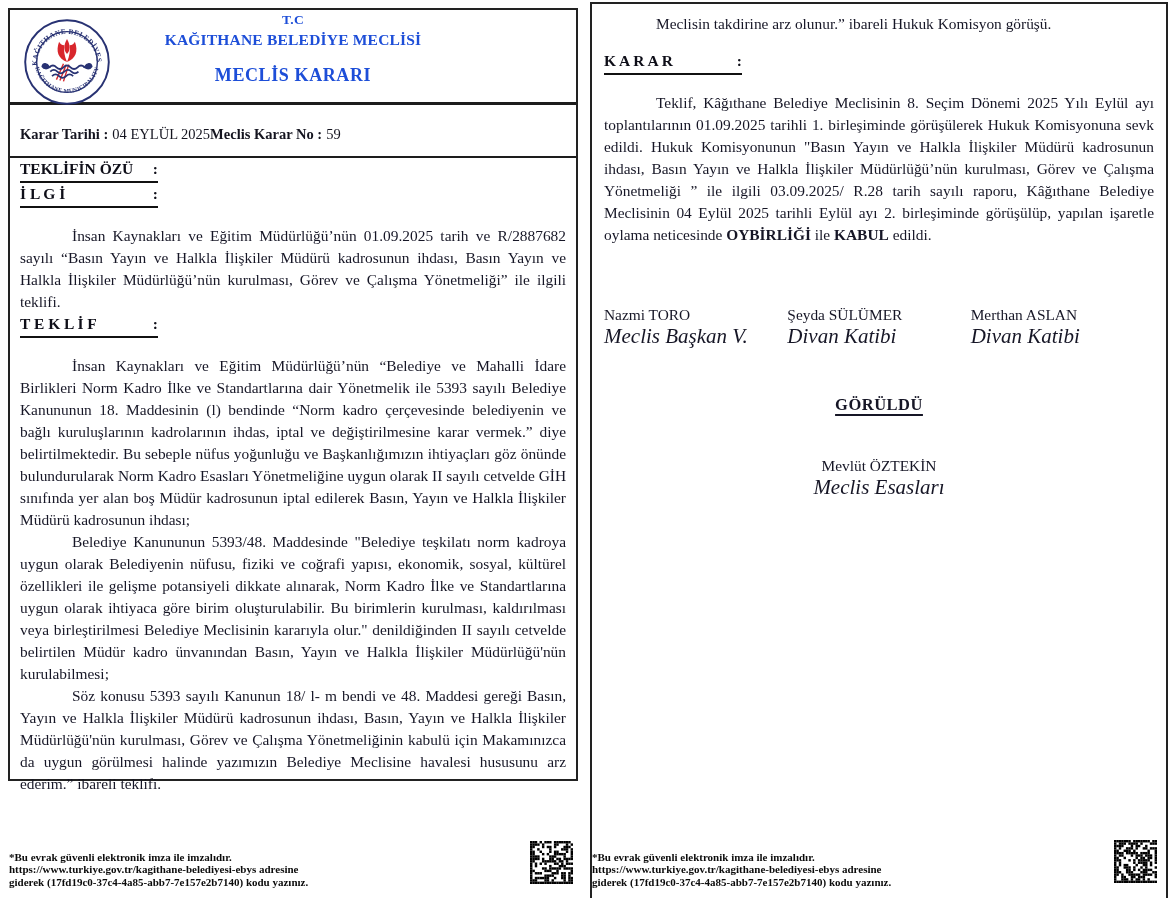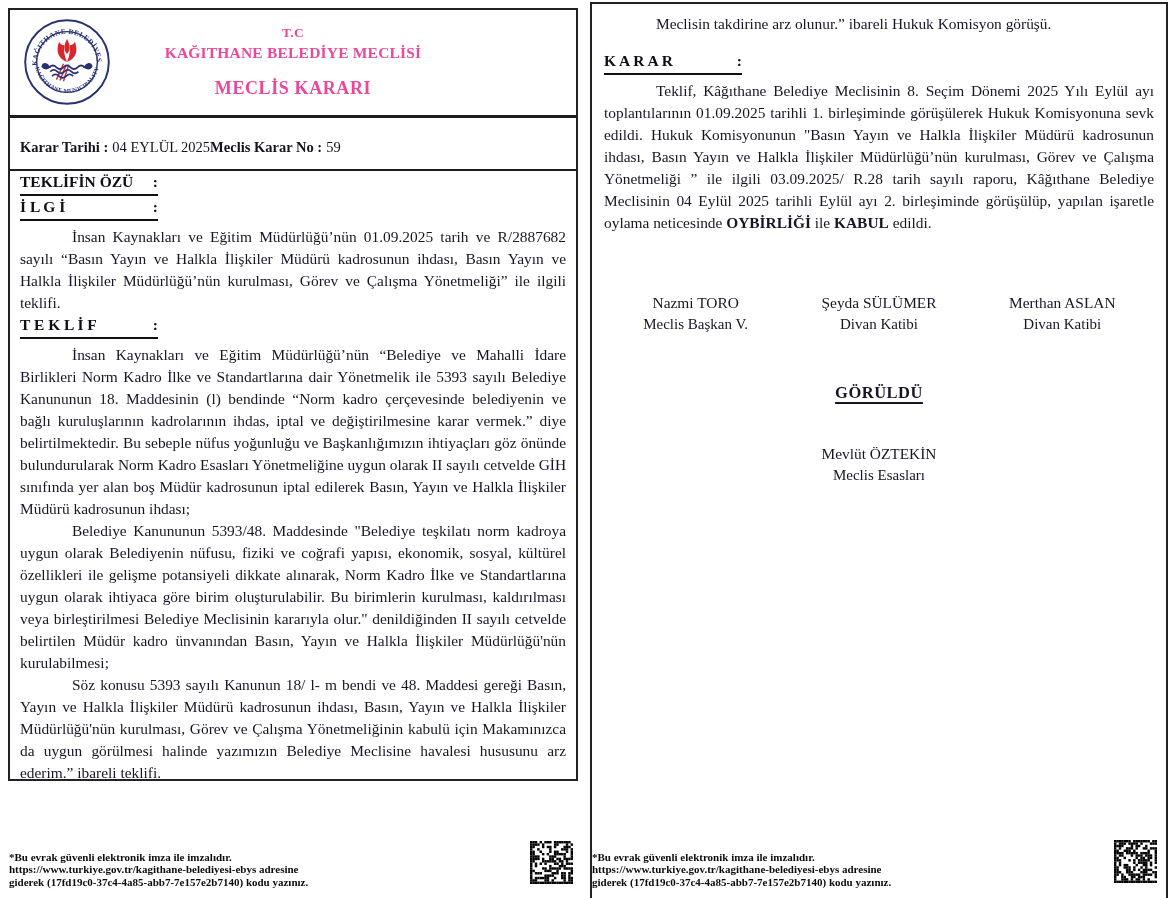--- a/index.html
+++ b/index.html
@@ -9,46 +9,46 @@
     background:#ffffff; color:#14141f;
     font-family:"Liberation Serif","DejaVu Serif",serif;
   }
   .page { position:absolute; background:#fff; border:2px solid #222; }
   .p1 { left:8px; top:8px; width:570px; height:773px; }
   .p2 { left:590px; top:2px; width:578px; height:920px; border-bottom:none; }
 
   
   .hdr { position:relative; }
   .logo { position:absolute; left:13px; top:8px; width:88px; height:88px; }
-  .titles { text-align:center; padding-top:15px; font-weight:bold; color:#ec4899; }
+  .titles { text-align:center; padding-top:2px; font-weight:bold; color:#1d4ed8; }
   .t-tc  { font-size:13.5px; letter-spacing:.3px; }
   .t-org { font-size:15.5px; margin-top:3px; letter-spacing:.2px; }
   .t-doc { font-size:18px; margin-top:16px; letter-spacing:.6px; }
   .rule-thick { border-top:3px solid #1d1d1d; margin-top:16px; }
   .rule-thin  { border-top:2px solid #1d1d1d; margin-top:13px; }
   .meta { display:flex; padding:21px 10px 0 10px; font-size:14.5px; }
   .meta .lbl { font-weight:bold; }
   .meta .val { margin-left:4px; }
 
   .content { padding:0 10px; font-size:15.4px; line-height:22px; text-align:justify; color:#161626; }
   .sec { margin-top:0; }
   .sec-label {
     display:inline-flex; justify-content:space-between; min-width:138px;
     border-bottom:2px solid #111; padding-bottom:1px;
     font-weight:bold; font-size:15.5px; color:#0e0e18;
   }
-  .body { text-indent:52px; margin-top:5px; }
+  .body { text-indent:52px; margin-top:17px; }
 
   
   .p2c { padding:9px 12px 0 12px; font-size:15.4px; line-height:22px; text-align:justify; color:#161626; }
   .p2c .sec { margin-top:15px; }
-  .sign-row { display:flex; margin-top:58px; text-align:center; }
+  .sign-row { display:flex; margin-top:58px; }
   .sign-col { flex:1; }
   .sign-name { font-size:15.4px; }
-  .sign-title { font-size:15px; line-height:21px; }
+  .sign-title { font-size:21px; line-height:21px;font-style:italic; }
   .goruldu {
     text-align:center; margin-top:47px; font-weight:bold; font-size:16.5px;
     letter-spacing:.5px;
     font-family:Liberation Serif, serif;
   }
   .goruldu span { text-decoration:underline; text-decoration-thickness:2px; text-underline-offset:4px; }
   .approver { text-align:center; margin-top:39px; }
 
   
   .footer {

